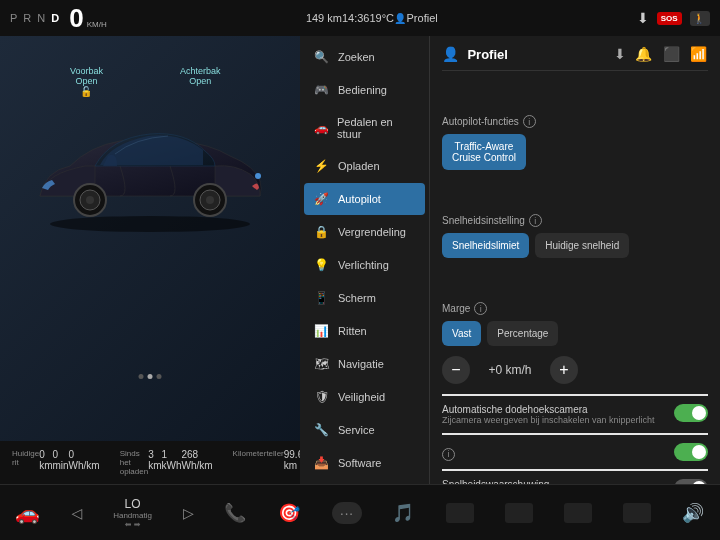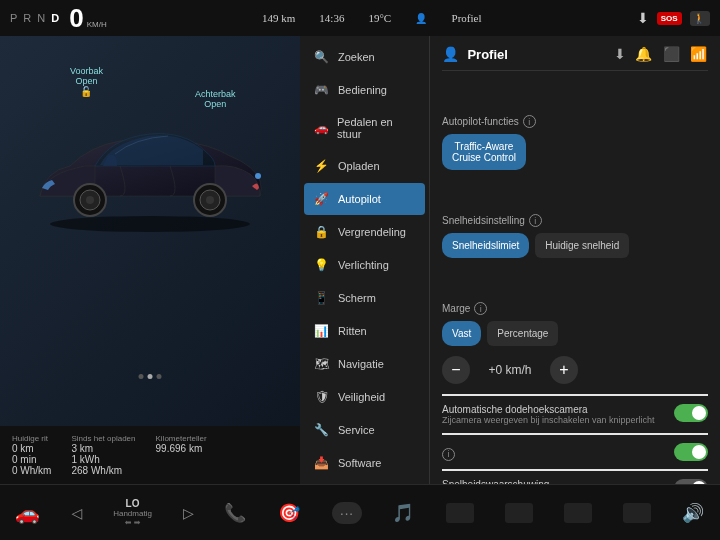--- a/index.html
+++ b/index.html
@@ -28,24 +28,23 @@
       display: flex;
       gap: 6px;
       font-size: 11px;
       color: #888;
     }
     .top-center {
       flex: 1;
       display: flex;
       align-items: center;
       justify-content: center;
-      gap: 24px;
+      gap: 0;
       font-size: 11px;
       color: #ccc;
-      font-family: Liberation Serif, serif;
     }
     .top-right {
       display: flex;
       align-items: center;
       gap: 8px;
       font-size: 11px;
       color: #ccc;
     }
 
     
@@ -59,25 +58,24 @@
     }
     .label-voorbak {
       position: absolute;
       top: 30px; left: 70px;
       font-size: 9px;
       color: #8dd;
       text-align: center;
     }
     .label-achterbak {
       position: absolute;
-      top: 30px; left: 195px;
+      top: 30px; left: 180px;
       font-size: 9px;
       color: #8dd;
       text-align: center;
-      margin-top: 23px;
     }
     .car-image {
       position: absolute;
       top: 55px; left: 10px; right: 10px;
       height: 170px;
       display: flex;
       align-items: center;
       justify-content: center;
     }
     .car-svg {
@@ -100,21 +98,21 @@
     .car-dot.active { background: #aaa; }
 
     .stats-bar {
       position: absolute;
       bottom: 0; left: 0; right: 0;
       background: #111;
       padding: 8px 12px;
       display: flex;
       gap: 20px;
     }
-    .stat-group { display: flex; flex-direction: column; }
+    .stat-group { display: flex; }
     .stat-label { font-size: 8px; color: #888; }
     .stat-value { font-size: 10px; color: #ccc; }
 
     
     .middle-menu {
       position: absolute;
       top: 36px; left: 300px;
       width: 130px;
       bottom: 56px;
       background: #1c1c1c;
@@ -199,21 +197,20 @@
       padding: 7px 10px;
       border-radius: 6px;
       font-size: 10px;
       cursor: pointer;
       border: none;
       font-family: Arial, sans-serif;
     }
     .btn-option.selected {
       background: #2d6fa3;
       color: #fff;
-      border-radius: 10px;
     }
     .btn-option.unselected {
       background: #2d2d2d;
       color: #ccc;
     }
 
     .speed-control {
       display: flex;
       align-items: center;
       gap: 10px;
@@ -277,22 +274,22 @@
       justify-content: space-around;
       border-top: 1px solid #2a2a2a;
       z-index: 100;
     }
     .taskbar-center {
       display: flex;
       flex-direction: column;
       align-items: center;
     }
     .lo-label {
-      font-size: 10px;
-      font-weight: bold;
+      font-size: 12px;
+      font-weight: normal;
       color: #ccc;
     }
     .lo-sub {
       font-size: 8px;
       color: #888;
     }
 
     
     .sos-badge {
       background: #c00;

